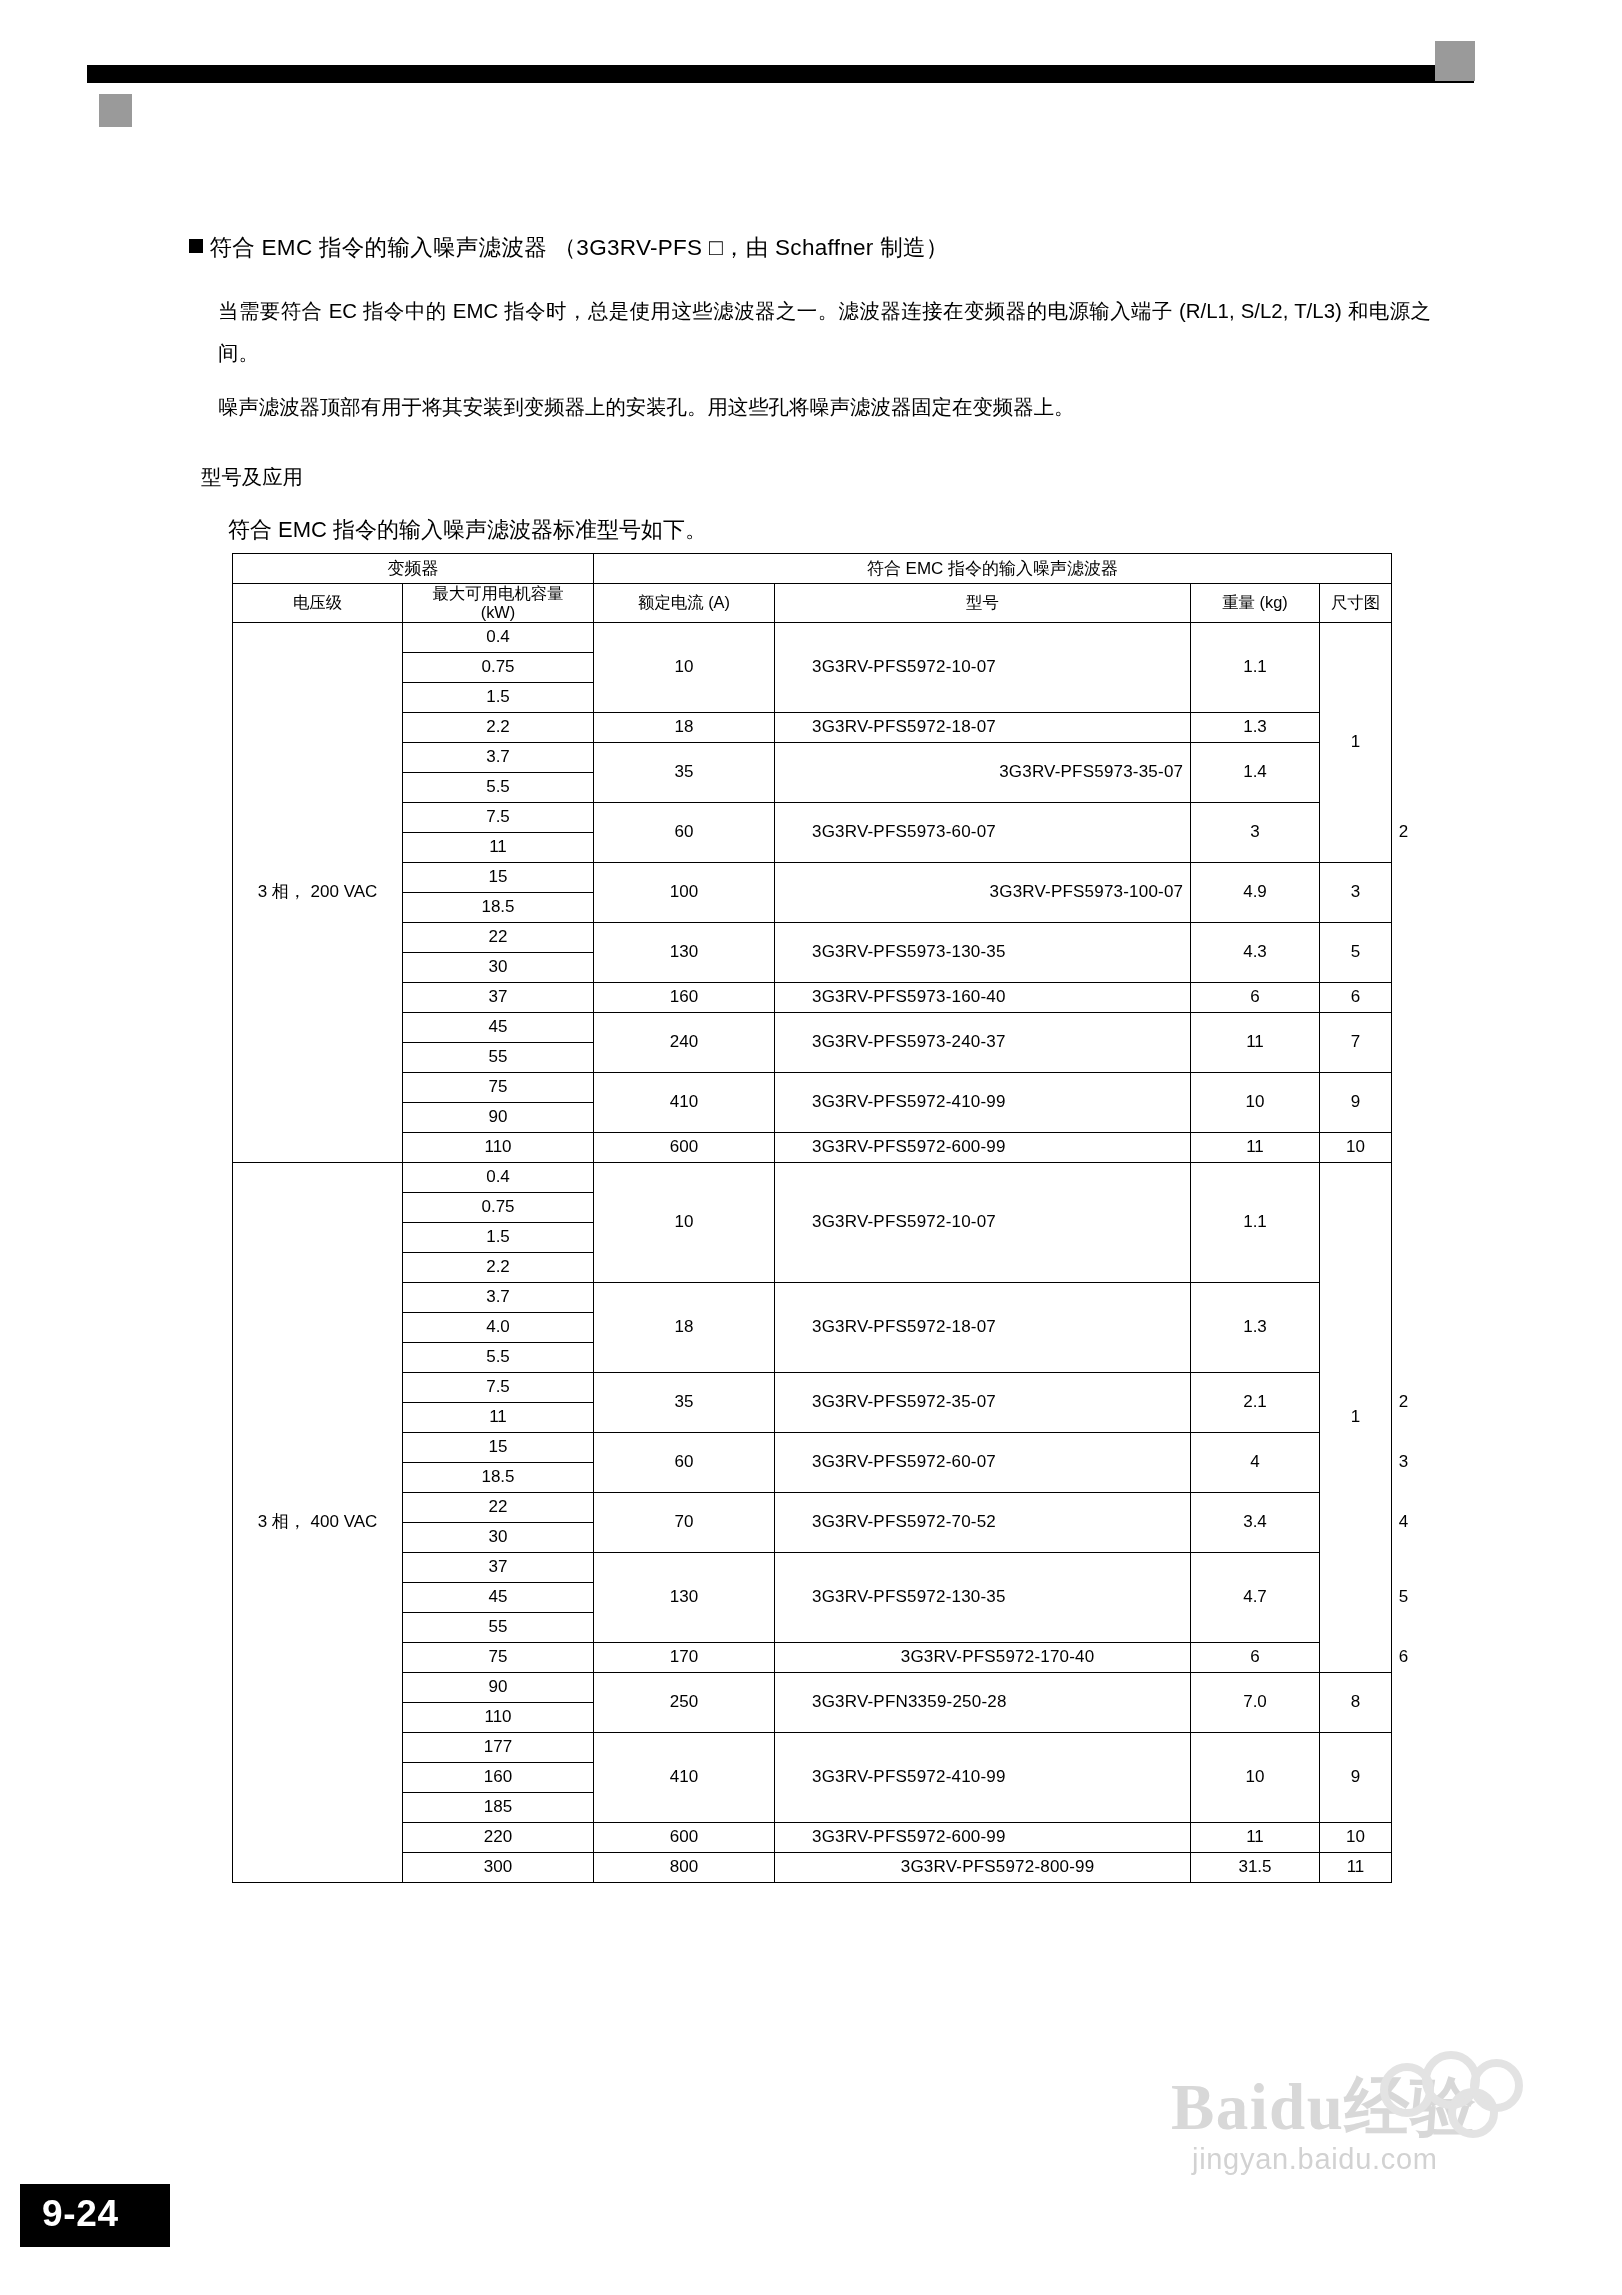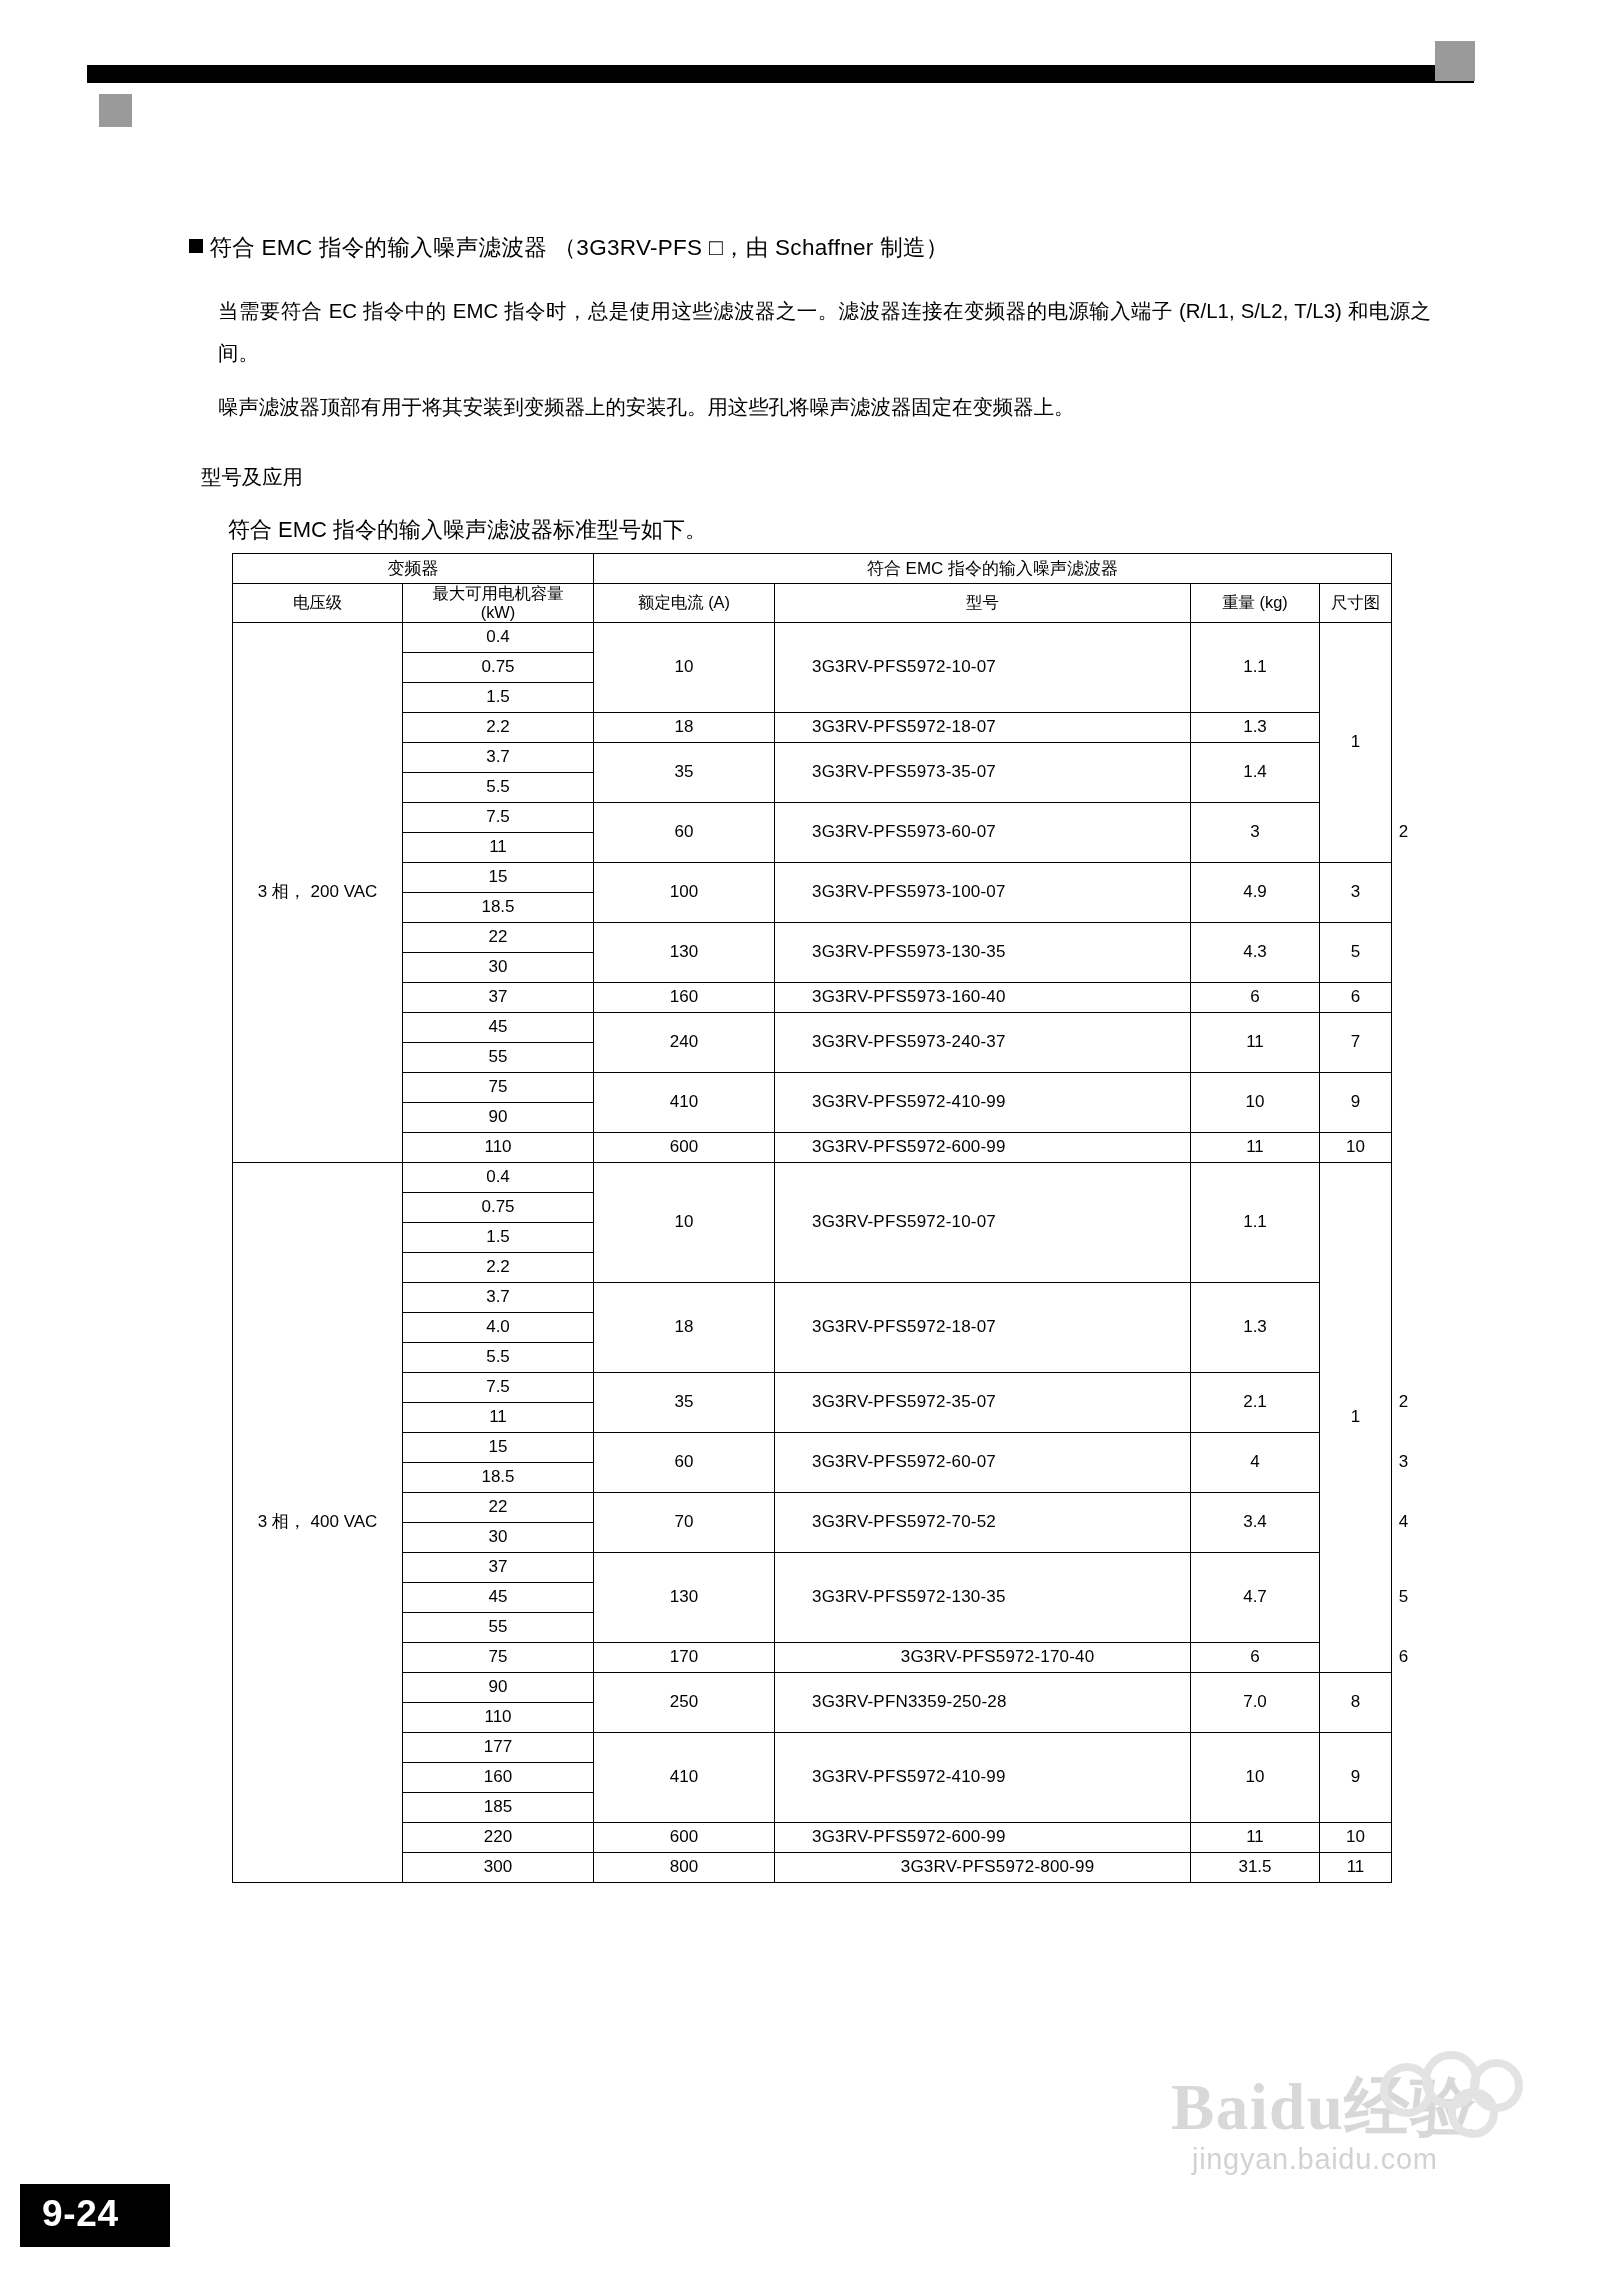--- a/index.html
+++ b/index.html
@@ -292,40 +292,40 @@
           </tr>
           <tr>
             <td class="numcell">2.2</td>
             <td class="curcell" rowspan="1">18</td>
             <td class="model" rowspan="1" style="text-align: left; padding-left: 37px;">3G3RV-PFS5972-18-07</td>
             <td class="wtcell" rowspan="1">1.3</td>
           </tr>
           <tr>
             <td class="numcell">3.7</td>
             <td class="curcell" rowspan="2">35</td>
-            <td class="model" rowspan="2" style="text-align: left; padding-left: 37px;">3G3RV-PFS5973-35-07</td>
+            <td class="model" rowspan="2" style="text-align: right; padding-left: 37px;">3G3RV-PFS5973-35-07</td>
             <td class="wtcell" rowspan="2">1.4</td>
           </tr>
           <tr>
             <td class="numcell">5.5</td>
           </tr>
           <tr>
             <td class="numcell">7.5</td>
             <td class="curcell" rowspan="2">60</td>
             <td class="model" rowspan="2" style="text-align: left; padding-left: 37px;">3G3RV-PFS5973-60-07</td>
             <td class="wtcell" rowspan="2">3</td>
             <td class="dimcell" rowspan="2">2</td>
           </tr>
           <tr>
             <td class="numcell">11</td>
           </tr>
           <tr>
             <td class="numcell">15</td>
             <td class="curcell" rowspan="2">100</td>
-            <td class="model" rowspan="2" style="text-align: left; padding-left: 37px;">3G3RV-PFS5973-100-07</td>
+            <td class="model" rowspan="2" style="text-align: right; padding-left: 37px;">3G3RV-PFS5973-100-07</td>
             <td class="wtcell" rowspan="2">4.9</td>
             <td class="dimcell" rowspan="2">3</td>
           </tr>
           <tr>
             <td class="numcell">18.5</td>
           </tr>
           <tr>
             <td class="numcell">22</td>
             <td class="curcell" rowspan="2">130</td>
             <td class="model" rowspan="2" style="text-align: left; padding-left: 37px;">3G3RV-PFS5973-130-35</td>

